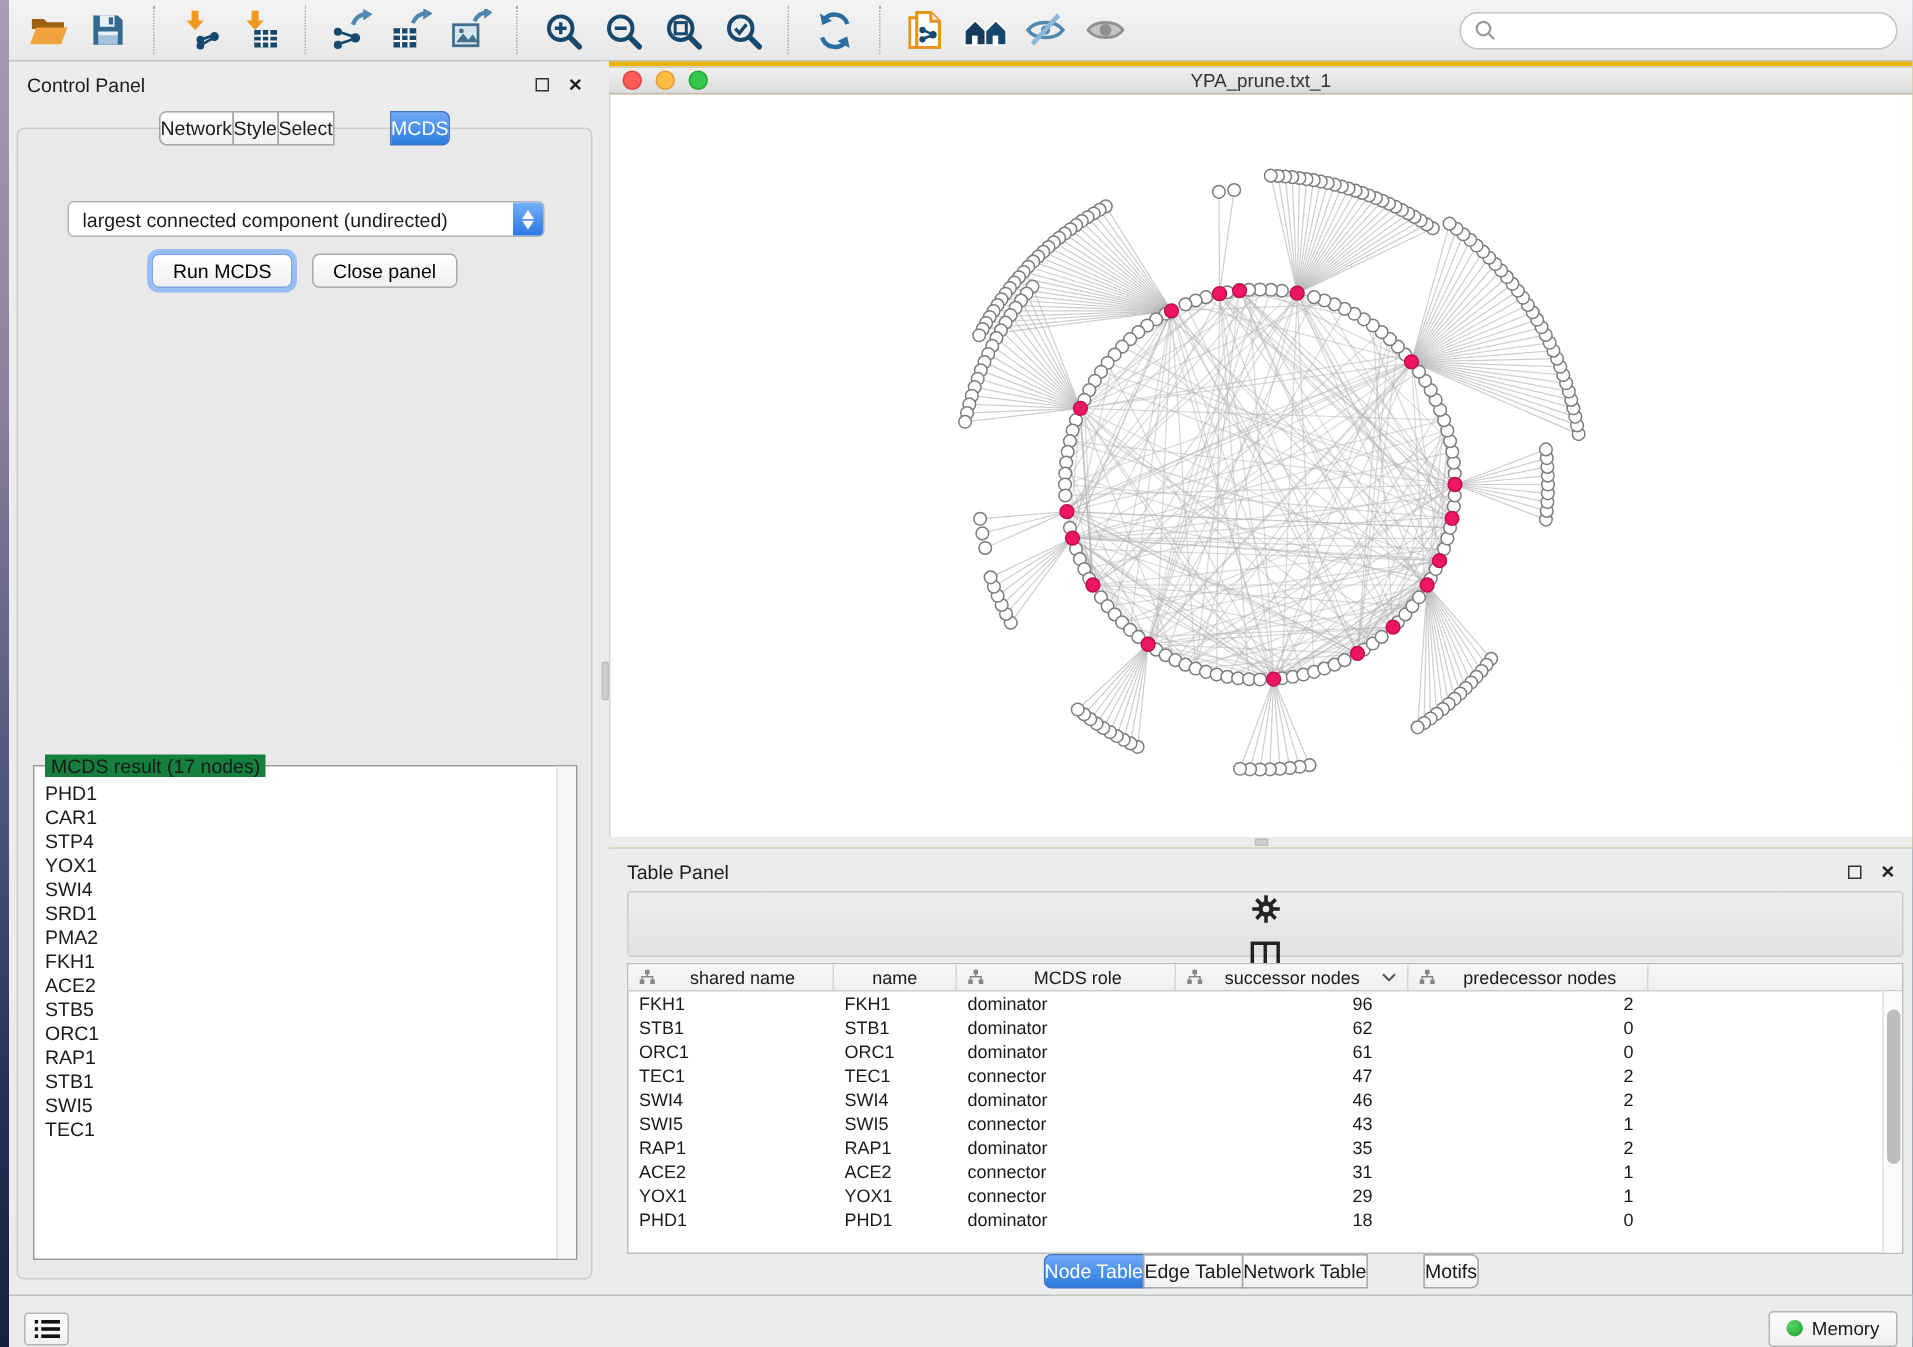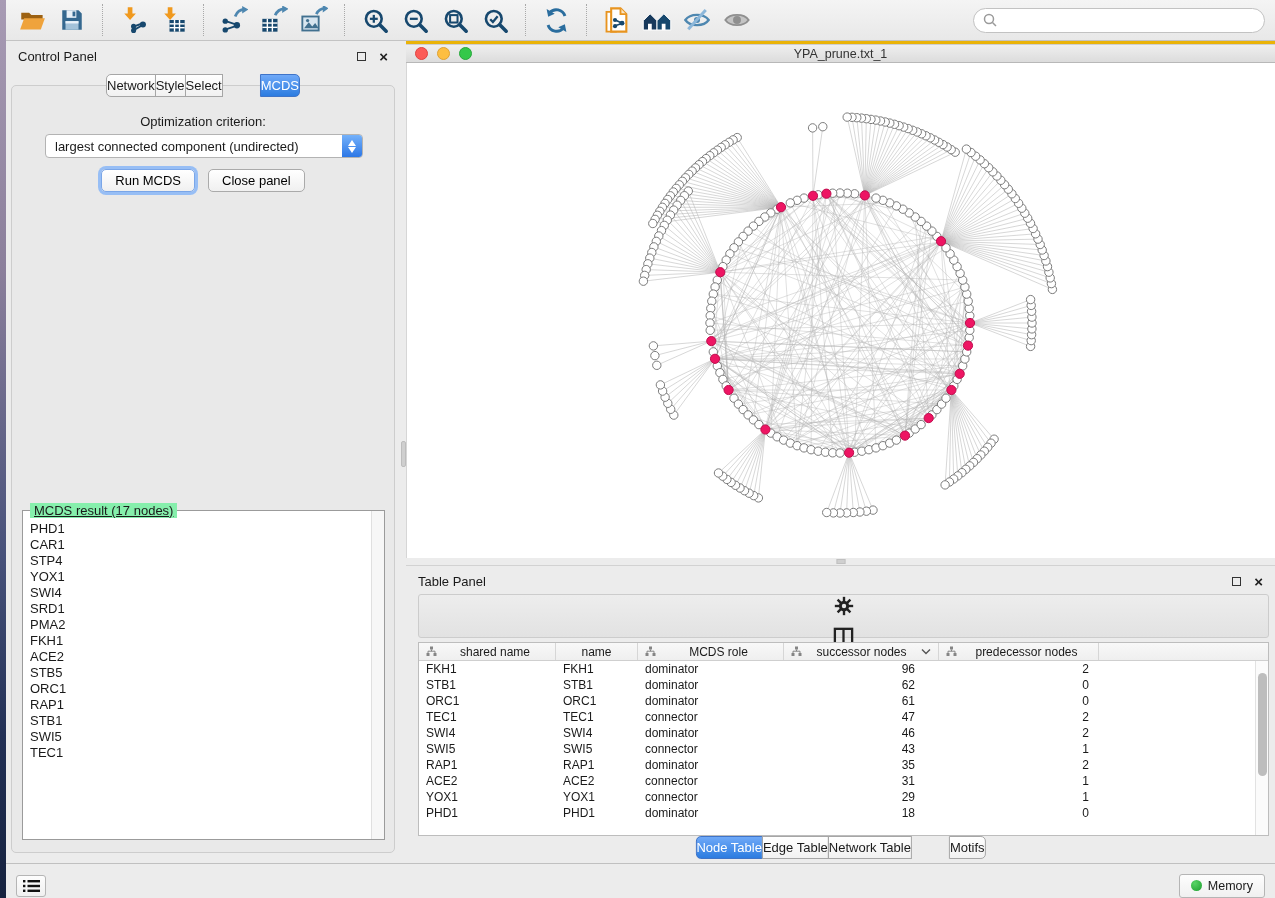--- a/index.html
+++ b/index.html
@@ -43,21 +43,21 @@
   .combo-btn { width:20px; align-self:stretch; border-radius:0 3px 3px 0;
     background:linear-gradient(#74b1fa,#2c77e6); display:flex; flex-direction:column;
     align-items:center; justify-content:center; gap:1px; }
   .combo-btn svg { display:block; }
   #cp-buttons { position:absolute; top:83px; left:0; right:0; display:flex; justify-content:center; gap:13px; }
   .btn { background:linear-gradient(#ffffff,#f0f0f0); border:1px solid #aaa; border-radius:5px;
     font-size:13px; padding:2px 13px; height:23px; }
   .focus-ring { box-shadow:0 0 0 3px rgba(108,167,252,.65); border-color:#7aa6e8; }
   #mcds-group { position:absolute; left:10px; right:9px; top:424px; bottom:12px;
     border:1px solid #9b9b9b; background:#fff; }
-  #mcds-group-title { position:absolute; top:-8px; left:7px; background:#86efac; padding:0 4px; font-size:13px;text-decoration:underline; }
+  #mcds-group-title { position:absolute; top:-8px; left:7px; background:#15803d; padding:0 4px; font-size:13px; }
   #mcds-list { position:absolute; left:1px; top:1px; bottom:1px; right:13px; overflow:hidden; padding-top:9px; }
   .list-item { font-size:13px; line-height:16px; padding-left:6px; }
   #mcds-scroll { position:absolute; right:0; top:0; bottom:0; width:13px; background:#f7f7f7; border-left:1px solid #e0e0e0; }
 
   
   #v-splitter { position:absolute; left:394px; top:41px; width:6px; height:822px; background:#ececec; }
   #v-grip { position:absolute; left:0.5px; top:400px; width:5px; height:26px; background:#cfcfcf; border:1px solid #bdbdbd; border-radius:2px; }
 
   
   #network-area { position:absolute; left:400px; top:41px; width:869px; height:524px; background:#eab308; }
@@ -278,21 +278,20 @@
         <span class="close-glyph">×</span>
       </span>
     </div>
     <div id="cp-tabs">
         <div class="seg">Network</div>
         <div class="seg">Style</div>
         <div class="seg">Select</div>
         <div class="seg seg-sel">MCDS</div>
       </div>
     <div id="cp-content">
-      <div id="opt-label">Optimization criterion:</div>
       <div id="opt-combo">
         <span class="combo-text">largest connected component (undirected)</span>
         <span class="combo-btn">
           <svg width="8" height="6" viewBox="0 0 8 6">
               <polygon points="4,0 8,6 0,6" fill="#fff"></polygon>
             </svg>
           <svg width="8" height="6" viewBox="0 0 8 6">
               <polygon points="0,0 8,0 4,6" fill="#fff"></polygon>
             </svg>
         </span>

